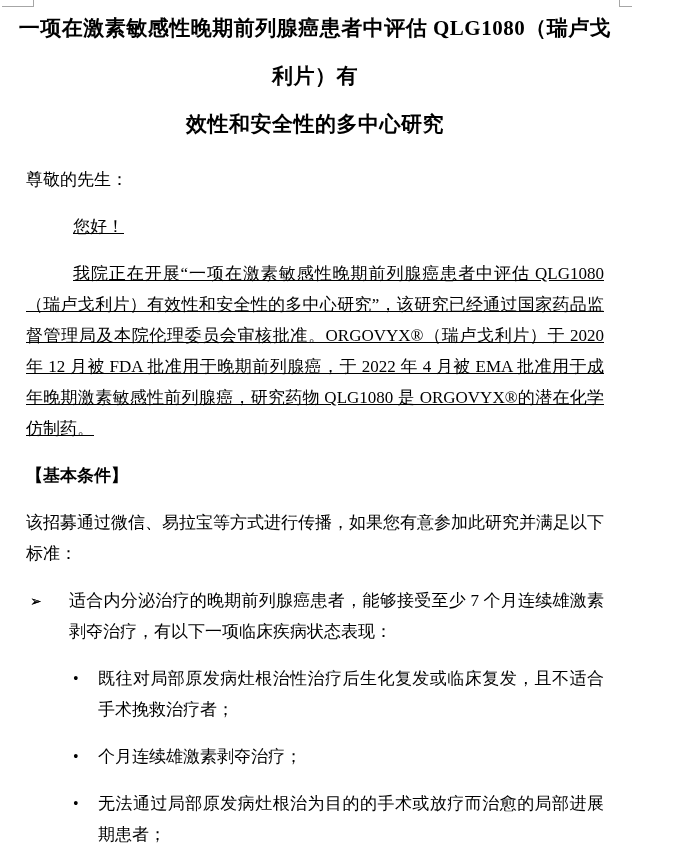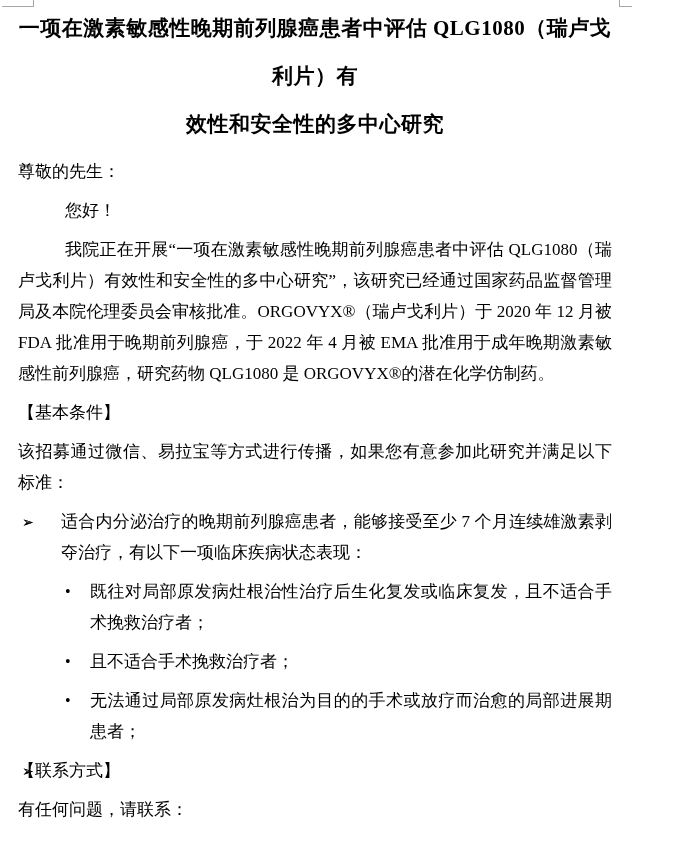--- a/index.html
+++ b/index.html
@@ -20,24 +20,24 @@
 
   .title {
     padding-top: 4px;
     font-size: 21px;
     font-weight: bold;
     text-align: center;
     line-height: 48px;
     letter-spacing: 0.5px;
   }
   .bodytext { font-size: 17px; line-height: 31px; }
-  .bodytext p, .bodytext div.li1, .bodytext div.li2 { margin: 8px; }
+  .bodytext p, .bodytext div.li1, .bodytext div.li2 { margin: 16px; }
   .p   { text-align: justify; text-justify: inter-character; }
-  .ind { text-indent: 47px; }
-  .h   { font-weight: normal; }
+  .ind { text-indent: 47px; text-decoration: underline; }
+  .h   { font-weight: bold; }
   .li1 { position: relative; padding-left: 43px; text-align: justify; text-justify: inter-character; }
   .li1 .m1 {
     position: absolute; left: 4px; top: 1px;
     font-family: "DejaVu Sans", sans-serif;
     font-size: 14px;
   }
   .li2 { position: relative; padding-left: 72px; text-align: justify; text-justify: inter-character; }
   .li2 .m2 { position: absolute; left: 47px; top: 0; font-size: 16px; }
 </style>
 </head>
@@ -71,21 +71,21 @@
       <span>适合内分泌治疗的晚期前列腺癌患者，能够接受至少 7 个月连续雄激素剥夺治疗，有以下一项临床疾病状态表现：</span>
     </div>
 
     <div class="li2">
       <span class="m2">•</span>
       <span>既往对局部原发病灶根治性治疗后生化复发或临床复发，且不适合手术挽救治疗者；</span>
     </div>
 
     <div class="li2">
       <span class="m2">•</span>
-      <span>且不适合手术挽救治疗者；</span>
+      <span>个月连续雄激素剥夺治疗；</span>
     </div>
 
     <div class="li2">
       <span class="m2">•</span>
       <span>无法通过局部原发病灶根治为目的的手术或放疗而治愈的局部进展期患者；</span>
     </div>
 
     <div class="li1">
       <span class="m1">➢</span>
     </div>

